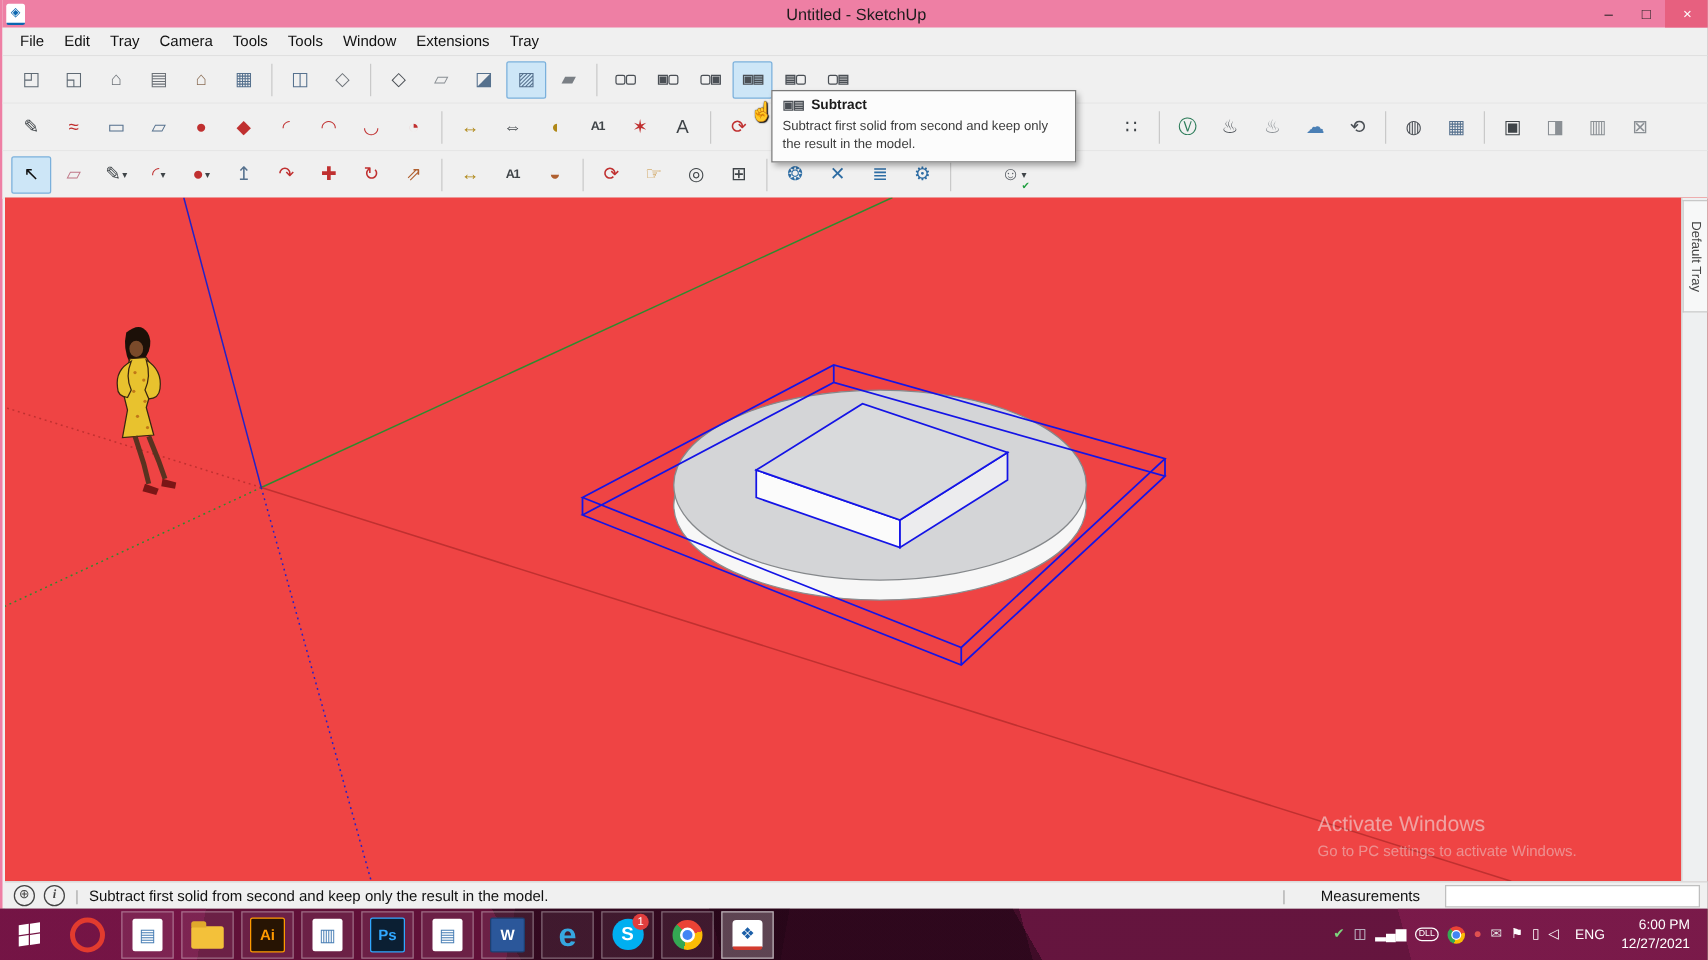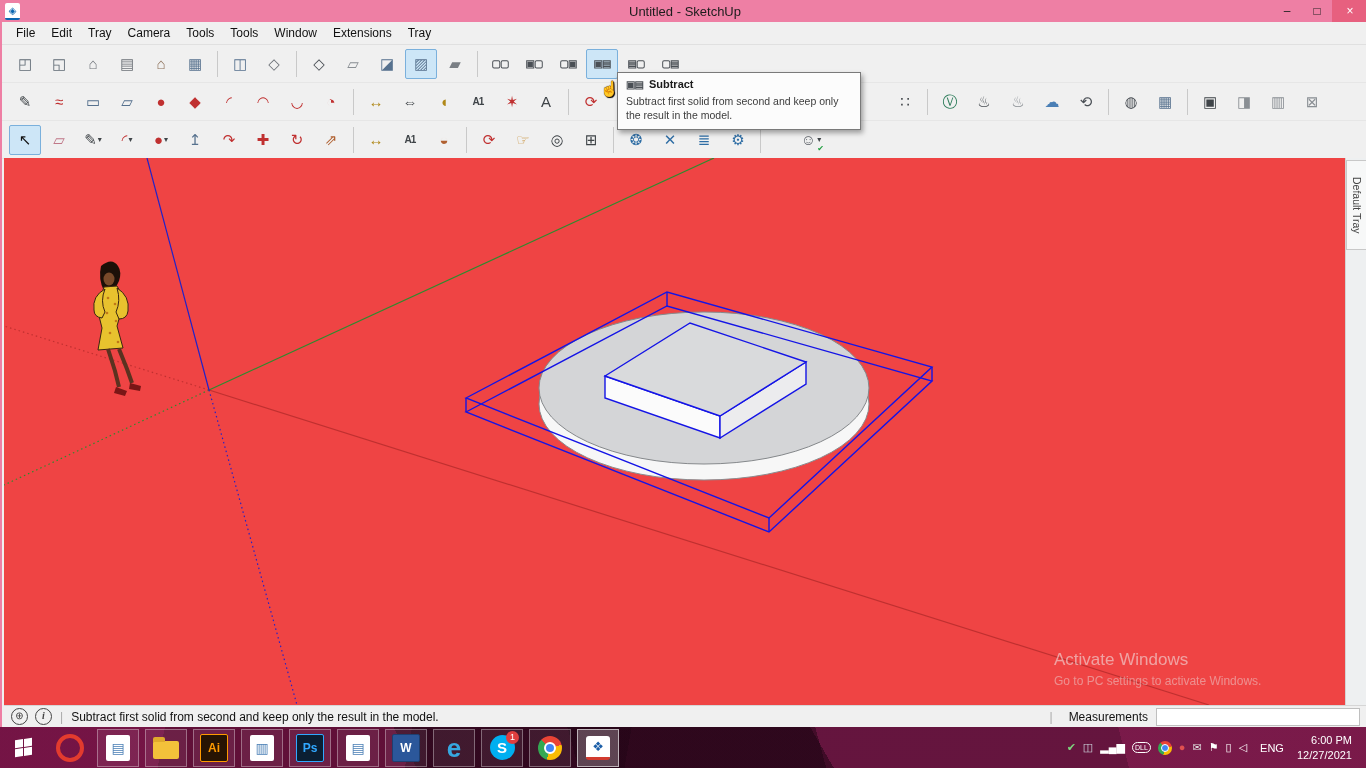--- a/index.html
+++ b/index.html
@@ -48,21 +48,21 @@
   .tray-tab{position:absolute;right:0;top:2px;width:19px;height:88px;background:#f7f8f8;border:1px solid #c8c8c8;border-right:none;display:flex;align-items:center;justify-content:center}
   .tray-tab span{writing-mode:vertical-rl;font-size:10.5px;color:#444;white-space:nowrap}
 
   
   .statusbar{position:absolute;top:705px;left:2px;width:1362px;height:22px;background:#f0f0f0;border-top:1px solid #d6d6d6;display:flex;align-items:center;box-sizing:border-box}
   .sb-circ{width:15px;height:15px;border:1px solid #444;border-radius:50%;font-size:10px;line-height:14px;text-align:center;color:#444;margin-left:7px;flex:0 0 auto}
   .sb-circ.info{font-family:"Liberation Serif",serif;font-weight:bold;font-style:italic}
   .sb-vsep{color:#aaa;font-size:12px;margin:0 8px}
   .sb-msg{font-size:12px;color:#111}
   .sb-right{margin-left:auto;display:flex;align-items:center;padding-right:6px}
-  .sb-label{font-size:12px;color:#111;margin:0 8px}
+  .sb-label{font-size:12px;color:#111;margin:0 20px}
   .meas-input{width:196px;height:16px;border:1px solid #bfbfbf;background:#fff;font-size:11px;padding:0 3px}
 
   
   .taskbar{position:absolute;top:727px;left:0;width:1366px;height:41px;display:flex;align-items:center;
     background:
       linear-gradient(100deg, rgba(140,25,85,.45) 0 12%, transparent 12% 30%, rgba(30,4,20,.4) 30% 46%, transparent 46%),
       linear-gradient(255deg, rgba(160,35,95,.35) 0 18%, transparent 18% 40%, rgba(25,3,16,.45) 40% 58%, transparent 58%),
       linear-gradient(60deg, rgba(120,16,64,.55) 0 30%, rgba(60,8,34,.55) 30% 60%, rgba(150,28,86,.4) 60%),
       #44102e}
   .tb-start{width:46px;height:41px;display:flex;align-items:center;justify-content:center}

